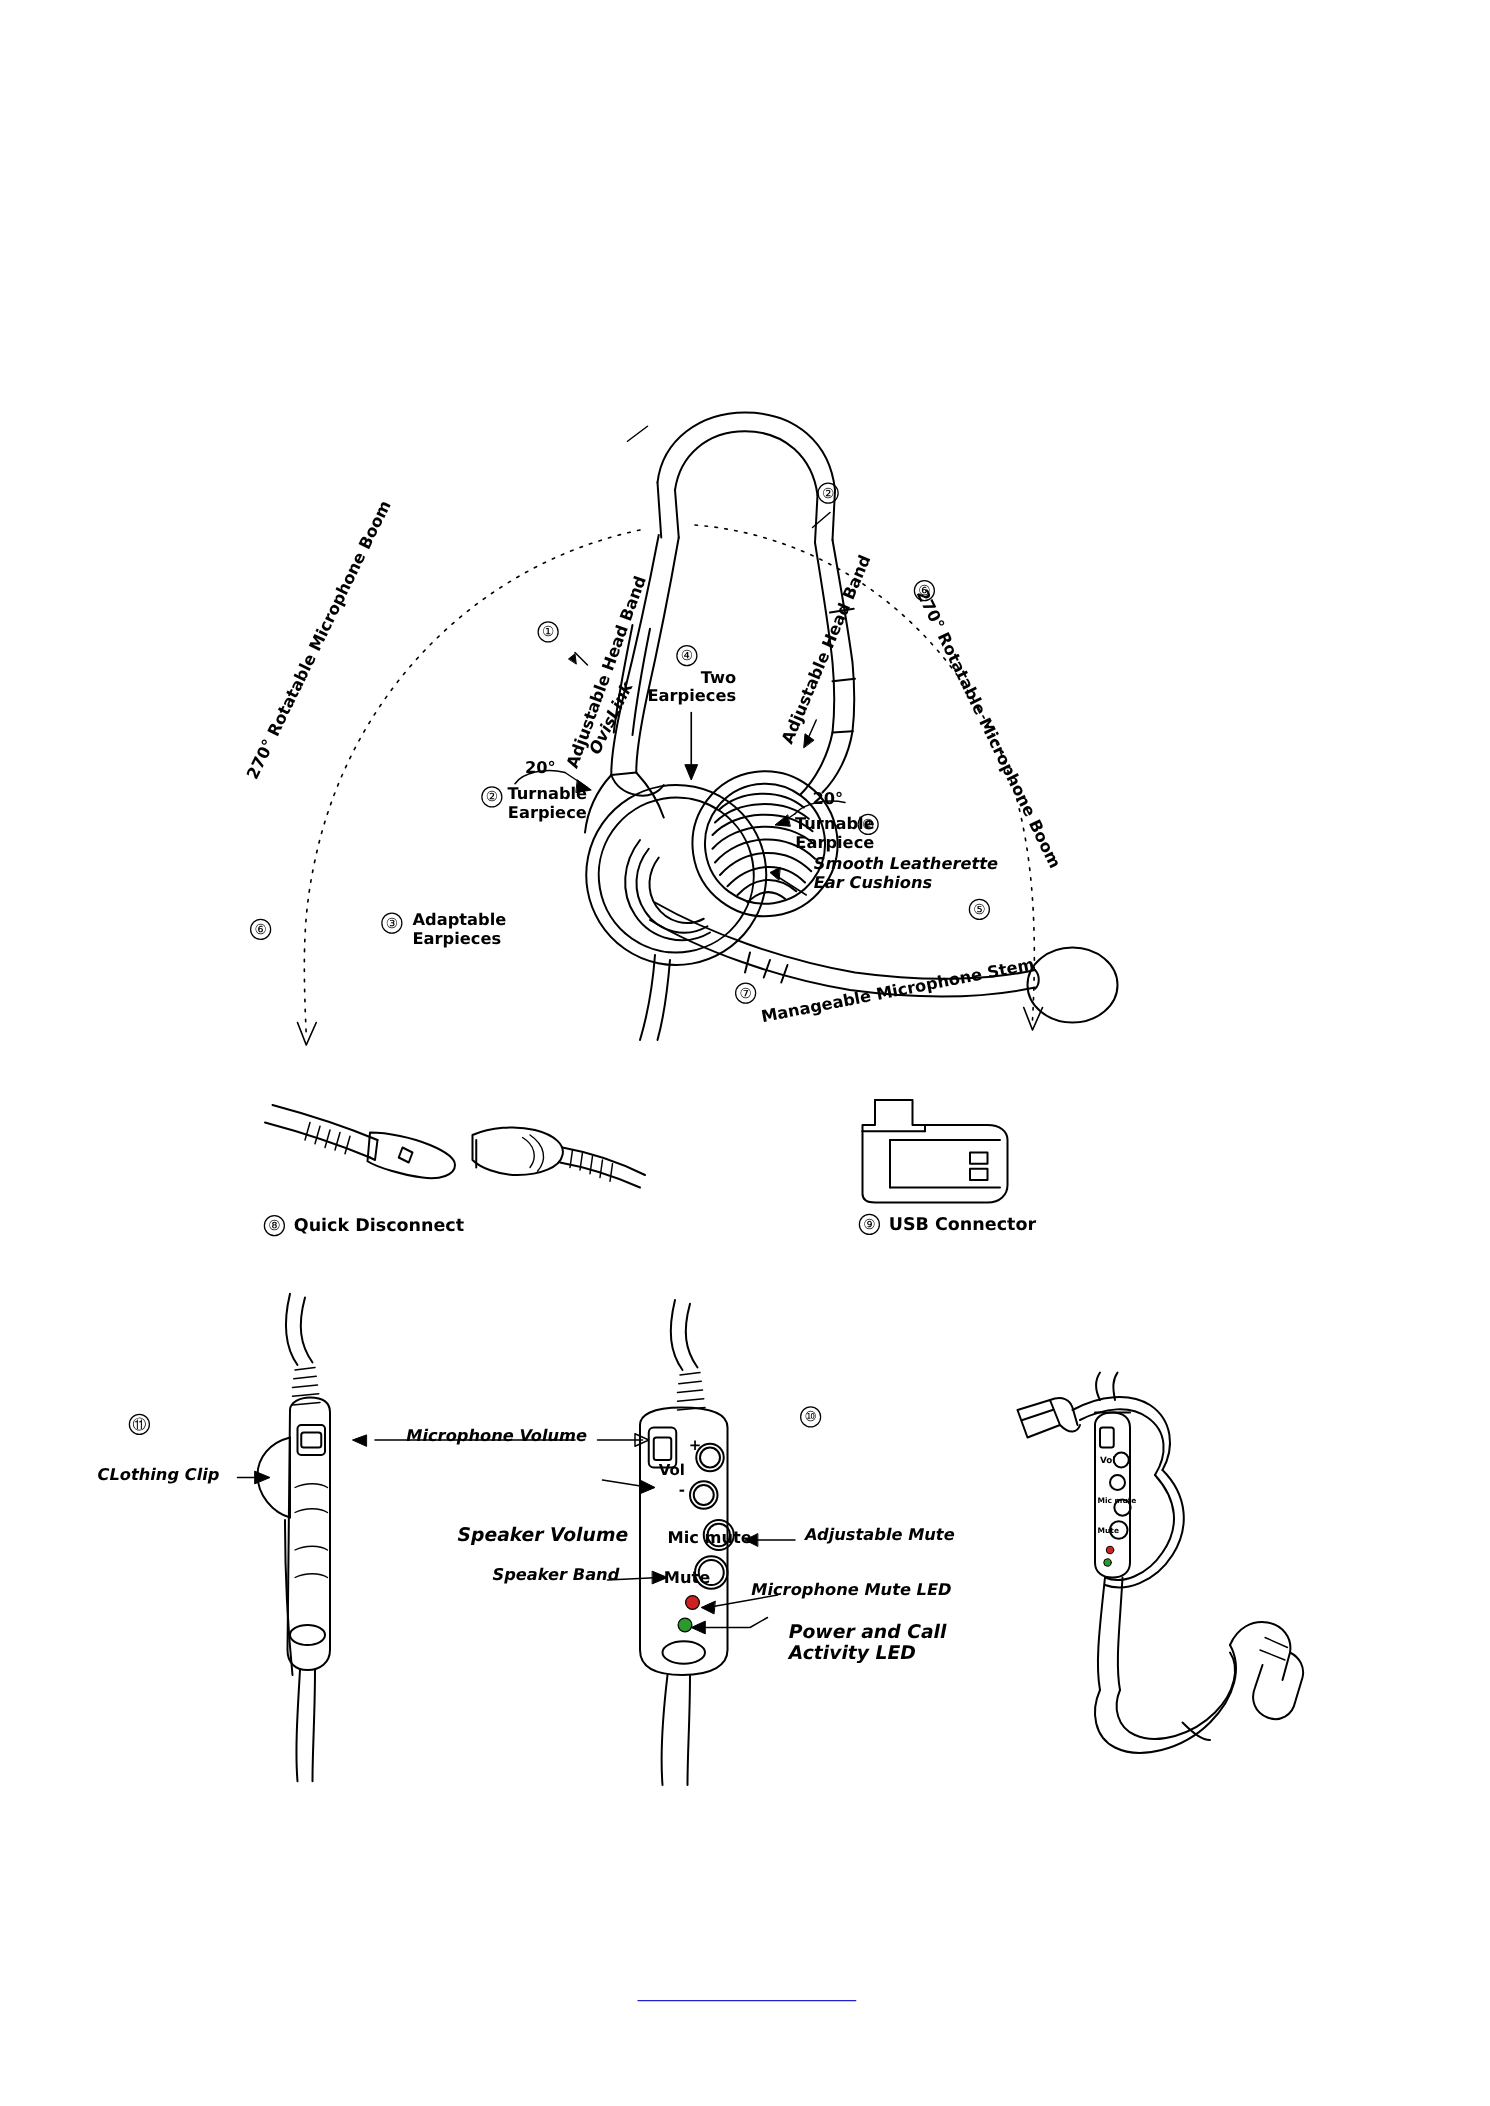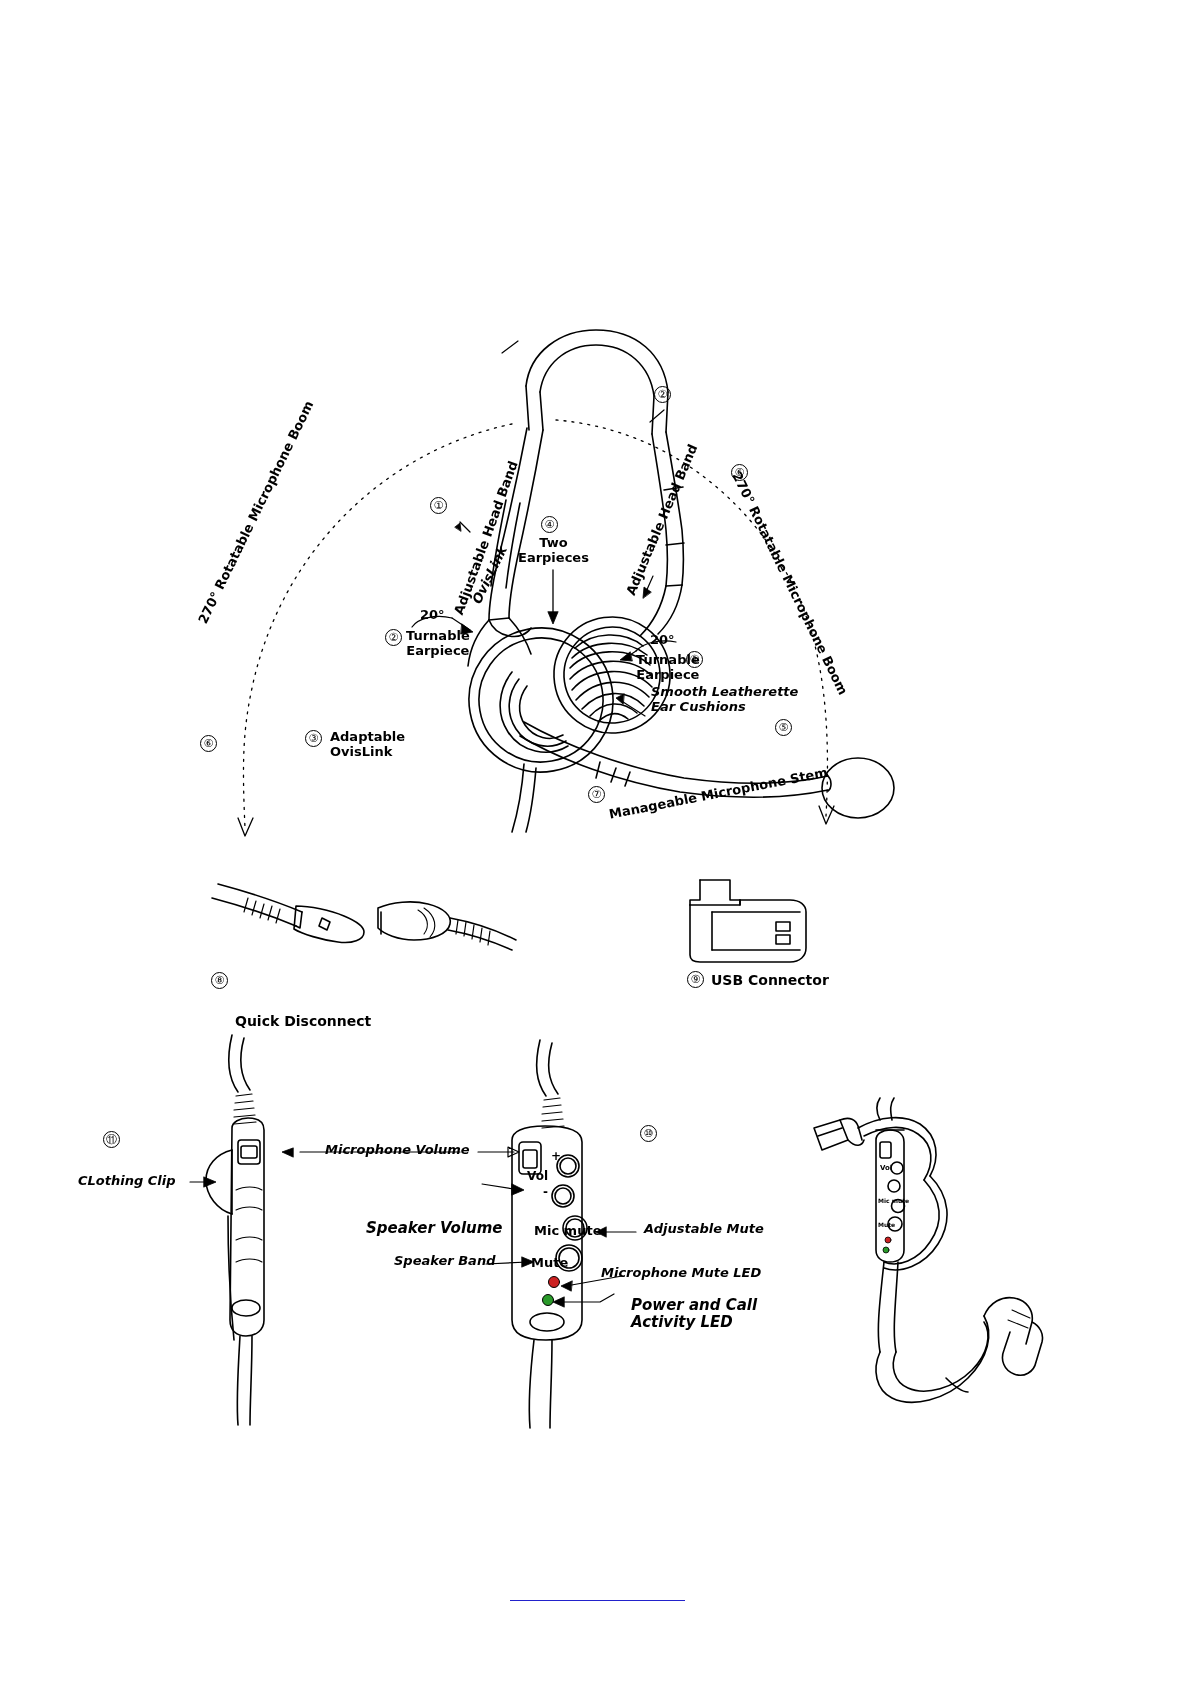--- a/index.html
+++ b/index.html
@@ -326,26 +326,26 @@
 
   <div class="lbl rot" style="left:624px; top:592px; transform: rotate(-67deg);">Adjustable Head Band</div>
   <div class="num" style="left:654px; top:386px;">②</div>
 
   <div class="lbl rot" style="left:196px; top:620px; transform: rotate(-64deg);">270° Rotatable Microphone Boom</div>
   <div class="num" style="left:200px; top:735px;">⑥</div>
 
   <div class="lbl rot" style="left:742px; top:470px; transform: rotate(64deg);">270° Rotatable Microphone Boom</div>
   <div class="num" style="left:731px; top:464px;">⑥</div>
 
-  <div class="lbl" style="left:518px; top:536px; text-align:center;">Two
+  <div class="lbl" style="left:518px; top:536px; text-align:right;">Two
 Earpieces</div>
   <div class="num" style="left:541px; top:516px;">④</div>
 
   <div class="lbl" style="left:330px; top:730px;">Adaptable
-OvisLink</div>
+Earpieces</div>
   <div class="num" style="left:305px; top:730px;">③</div>
 
   <div class="lbl" style="left:651px; top:685px;font-style:italic;">Smooth Leatherette
 Ear Cushions</div>
   <div class="num" style="left:775px; top:719px;">⑤</div>
 
   <div class="lbl rot" style="left:608px; top:808px; transform: rotate(-11deg);">Manageable Microphone Stem</div>
   <div class="num" style="left:588px; top:786px;">⑦</div>
 
   <div class="lbl small" style="left:420px; top:608px;">20°</div>
@@ -354,21 +354,21 @@
   <div class="num" style="left:385px; top:629px;">②</div>
 
   <div class="lbl small" style="left:650px; top:633px;">20°</div>
   <div class="lbl small" style="left:636px; top:653px; text-align:center;">Turnable
 Earpiece</div>
   <div class="num" style="left:686px; top:651px;">②</div>
 
   <div class="lbl rot" style="left:470px; top:600px; transform: rotate(-64deg); font-style:italic; font-size:13px;">OvisLink</div>
 
   <div class="num" style="left:211px; top:972px;">⑧</div>
-  <div class="lbl" style="left:235px; top:973px; font-size:14px;margin-top:40px;">Quick Disconnect</div>
+  <div class="lbl" style="left:235px; top:973px; font-size:14px;">Quick Disconnect</div>
 
   <div class="num" style="left:687px; top:971px;">⑨</div>
   <div class="lbl" style="left:711px; top:972px; font-size:14px;">USB Connector</div>
 
   <div class="num" style="left:103px; top:1131px;">⑪</div>
   <div class="lbl ital" style="left:78px; top:1174px; font-size:13px;">CLothing Clip</div>
 
   <div class="num" style="left:640px; top:1125px;">⑩</div>
 
   <div class="lbl ital" style="left:325px; top:1143px; font-size:13px;">Microphone Volume</div>

